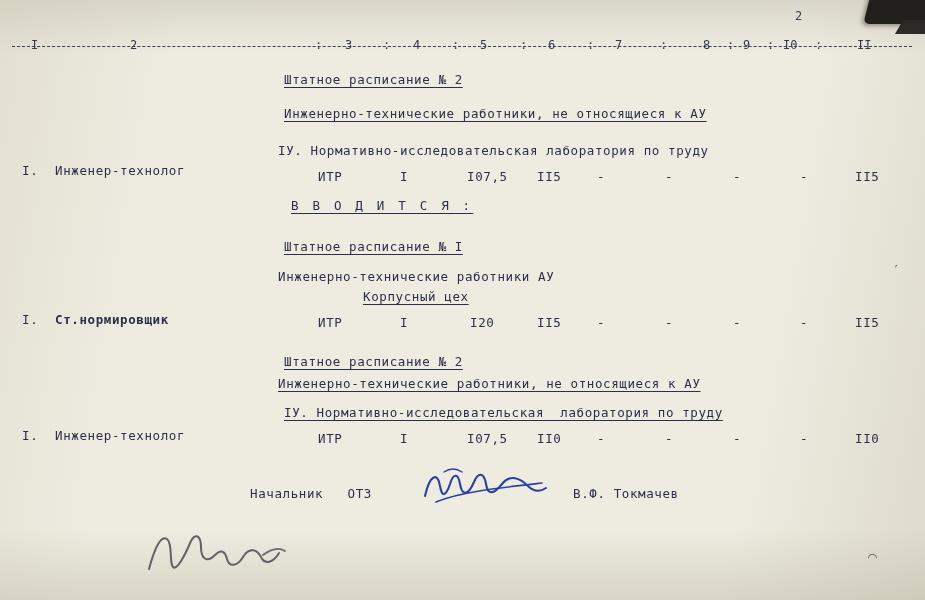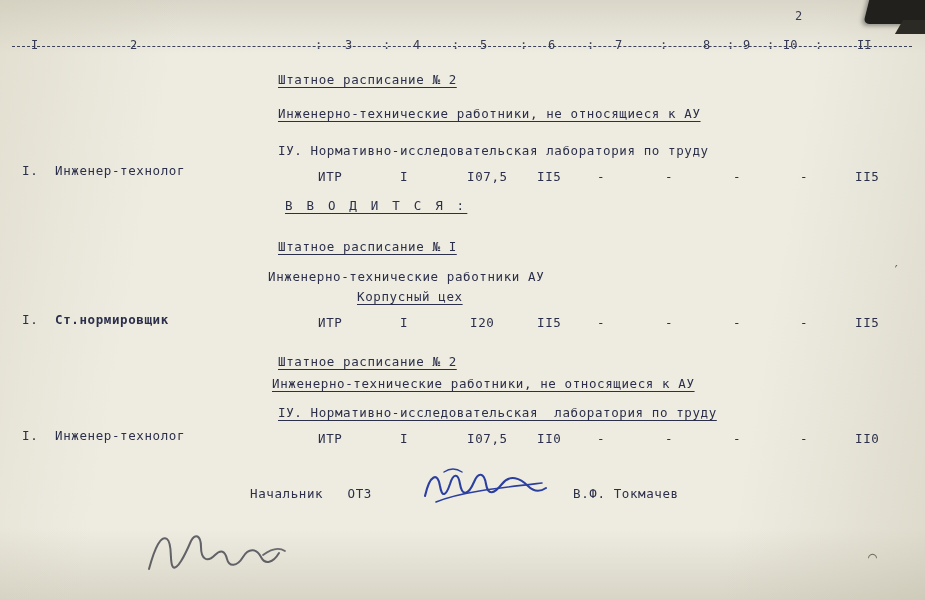--- a/index.html
+++ b/index.html
@@ -54,21 +54,21 @@
   }
 
   .txt {
     position: absolute;
     color: #2b2f4a;
     font-size: 12.5px;
     letter-spacing: 0.6px;
     white-space: pre;
     line-height: 1.1;
   }
-  .u { text-decoration: underline; text-underline-offset: 3px; }
+  .u { text-decoration: underline; text-underline-offset: 3px; margin-left: 6px; }
   .spaced { letter-spacing: 3.2px; }
 
   
   #pageno {
     top: 10px;
     left: 795px;
     font-size: 12px;
     color: #3a3d55;
   }
 
@@ -172,21 +172,21 @@
   <div class="txt" style="left:537px; top:170px;">II5</div>
   <div class="txt" style="left:597px; top:170px;">-</div>
   <div class="txt" style="left:665px; top:170px;">-</div>
   <div class="txt" style="left:733px; top:170px;">-</div>
   <div class="txt" style="left:800px; top:170px;">-</div>
   <div class="txt" style="left:855px; top:170px;">II5</div>
 
   <div class="txt u spaced" style="left:285px; top:199px;">В В О Д И Т С Я :</div>
 
   <div class="txt u" style="left:278px; top:240px;">Штатное расписание № I</div>
-  <div class="txt" style="left:268px; top:270px;">Инженерно-технические работники АУ</div>
+  <div class="txt" style="left:278px; top:270px;">Инженерно-технические работники АУ</div>
   <div class="txt u" style="left:357px; top:290px;">Корпусный цех</div>
 
   <div class="txt" style="left:22px;  top:313px;">I.</div>
   <div class="txt" style="left:55px;  top:313px;font-weight:bold;">Ст.нормировщик</div>
   <div class="txt" style="left:318px; top:316px;">ИТР</div>
   <div class="txt" style="left:400px; top:316px;">I</div>
   <div class="txt" style="left:470px; top:316px;">I20</div>
   <div class="txt" style="left:537px; top:316px;">II5</div>
   <div class="txt" style="left:597px; top:316px;">-</div>
   <div class="txt" style="left:665px; top:316px;">-</div>

